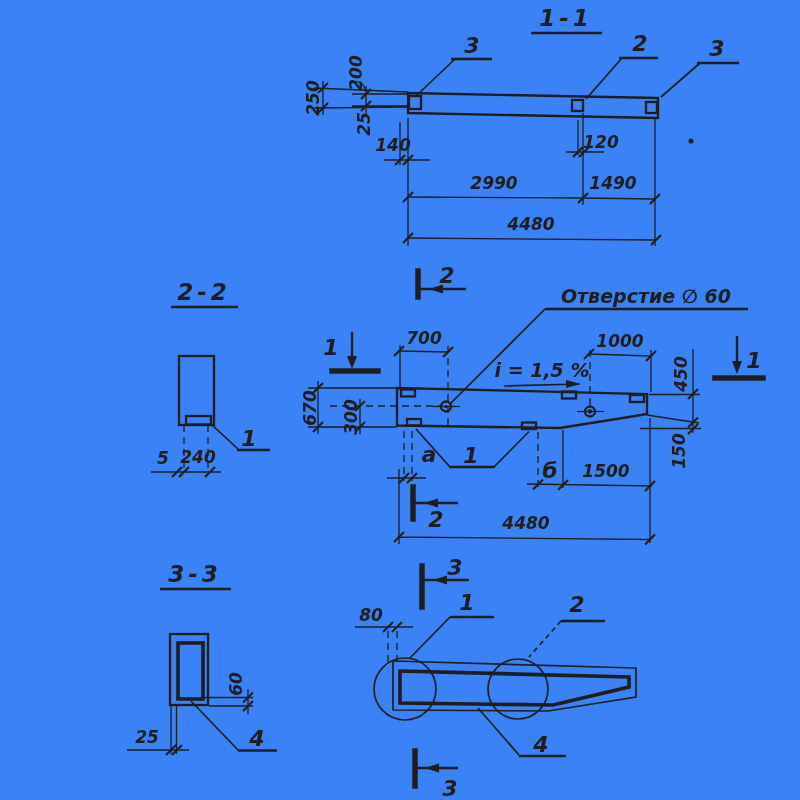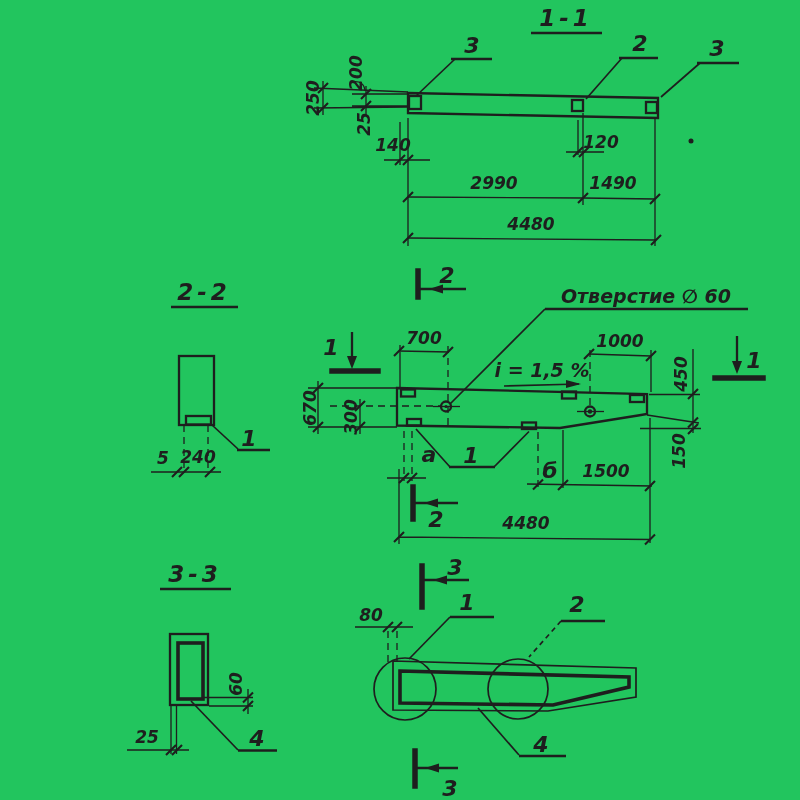--- a/index.html
+++ b/index.html
@@ -1,16 +1,16 @@
 <!DOCTYPE html>
 <html><head>
 <meta charset="utf-8">
 <style>
   html,body{margin:0;padding:0;background:#e8e8e8;}
-  .sheet{width:800px;height:800px;background:#22c55e;position:relative;overflow:hidden;}
+  .sheet{width:800px;height:800px;background:#3b82f6;position:relative;overflow:hidden;}
   svg{display:block;}
   .ink{stroke:#1e1e1e;fill:none;}
   .ln1{stroke-width:1.3;}
   .ln15{stroke-width:1.7;}
   .ln2{stroke-width:2.3;}
   .ln25{stroke-width:2.6;}
   .lnT{stroke-width:3.6;}
   .bar{stroke-width:5.5;stroke-linecap:square;}
   .tick{stroke-width:2.1;}
   .dash{stroke-dasharray:7 5;}

